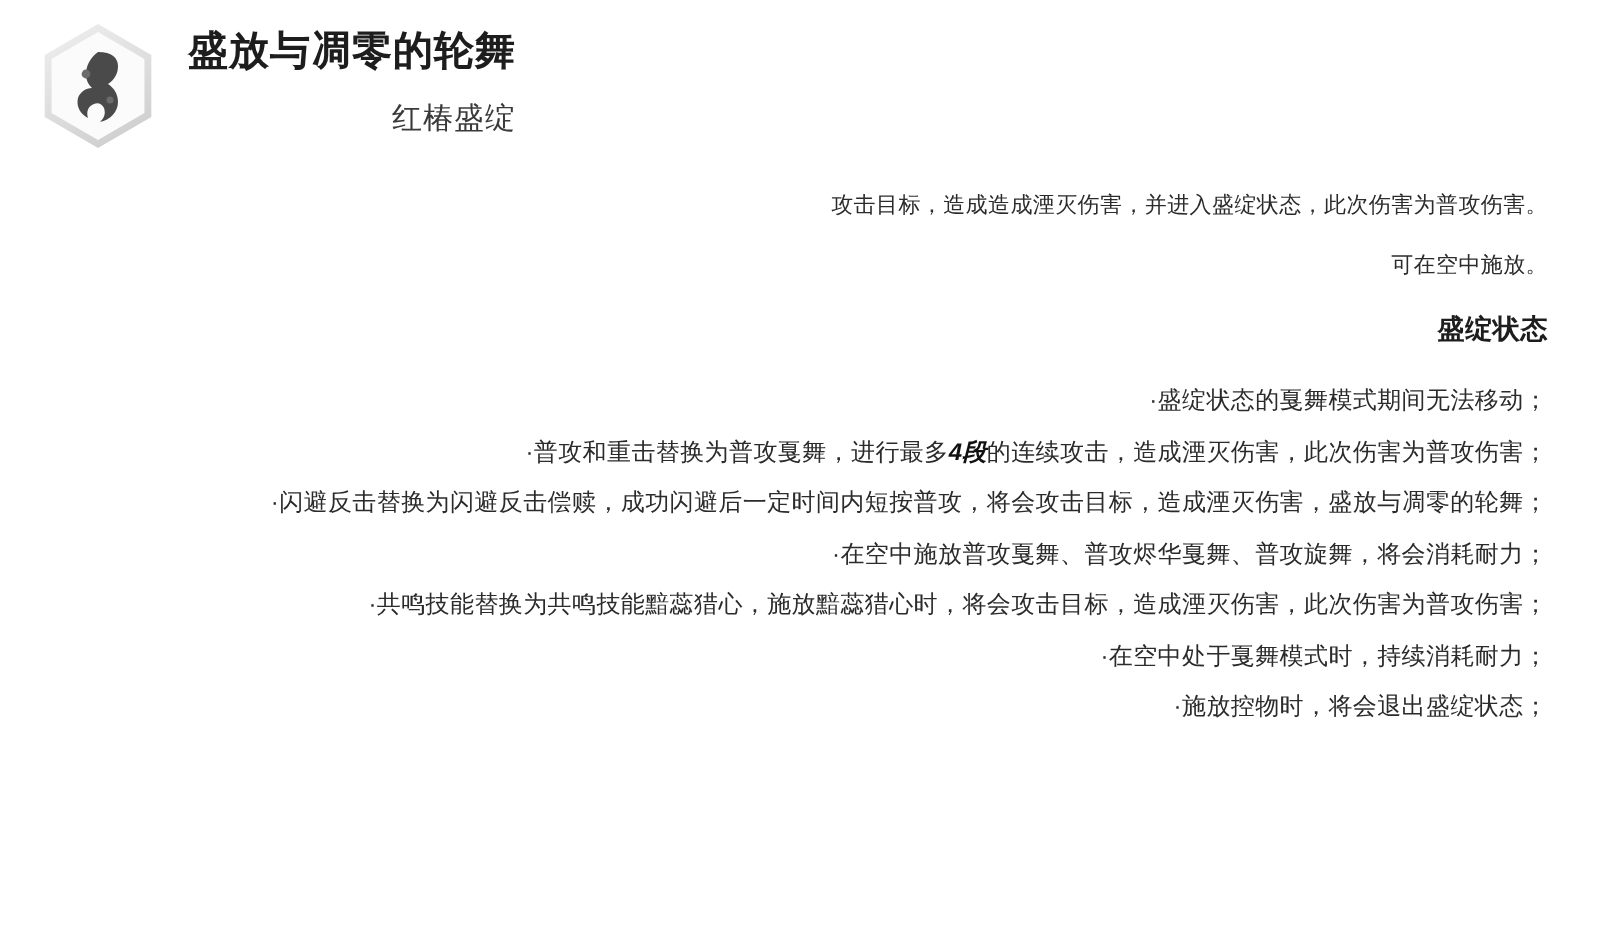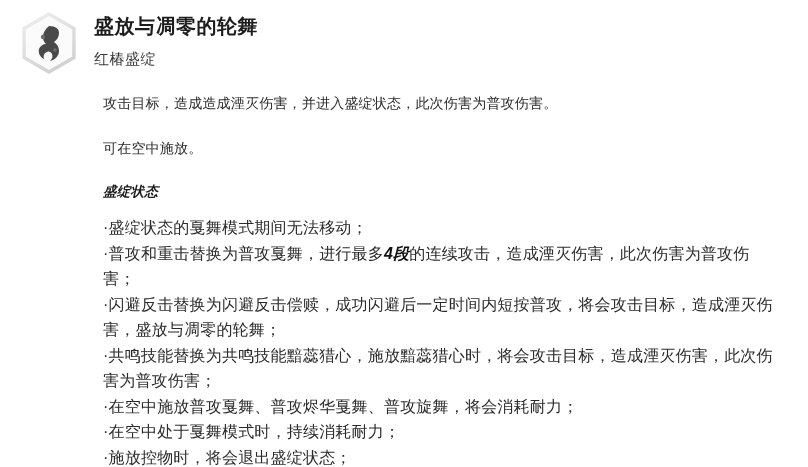--- a/index.html
+++ b/index.html
@@ -13,20 +13,21 @@
     font-family: "Liberation Sans", "DejaVu Sans", sans-serif;
     color: #2b2b2b;
     overflow: hidden;
   }
   .page {
     position: relative;
     width: 788px;
     height: 467px;
     box-sizing: border-box;
     padding: 10px 4px 0 14px;
+    text-align: right;
   }
   
   .header {
     display: flex;
     align-items: flex-start;
     gap: 14px;
   }
   .skill-icon {
     width: 62px;
     height: 62px;
@@ -71,41 +72,40 @@
     color: #3a3a3a;
     letter-spacing: 0.5px;
   }
   
   .body {
     margin-top: 16px;
     padding-left: 89px;
     padding-right: 10px;
   }
   .para {
-    font-size: 14px;
+    font-size: 11px;
     line-height: 26px;
     color: #2b2b2b;
     letter-spacing: 0.2px;
   }
   .para.spaced {
-    margin-top: 19px;
+    margin-top: 4px;
   }
   .state-heading {
-    margin-top: 22px;
+    margin-top: 10px;
     font-size: 13.5px;
     font-weight: bold;
     color: #1d1d1d;
     letter-spacing: 0.3px;
-    font-style: italic;
   }
   .bullets {
     margin-top: 14px;
   }
   .bullet {
-    font-size: 16px;
+    font-size: 12px;
     line-height: 25.5px;
     color: #2b2b2b;
     letter-spacing: 0.2px;
     white-space: normal;
   }
   .hl {
     font-weight: bold;
     color: #111111;
     font-style: italic;
   }
@@ -138,21 +138,21 @@
   <div class="body">
     <div class="para">攻击目标，造成造成湮灭伤害，并进入盛绽状态，此次伤害为普攻伤害。</div>
     <div class="para spaced">可在空中施放。</div>
 
     <div class="state-heading">盛绽状态</div>
 
     <div class="bullets">
       <div class="bullet">·盛绽状态的戛舞模式期间无法移动；</div>
       <div class="bullet">·普攻和重击替换为普攻戛舞，进行最多<span class="hl">4段</span>的连续攻击，造成湮灭伤害，此次伤害为普攻伤害；</div>
       <div class="bullet">·闪避反击替换为闪避反击偿赎，成功闪避后一定时间内短按普攻，将会攻击目标，造成湮灭伤害，盛放与凋零的轮舞；</div>
+      <div class="bullet">·在空中施放普攻戛舞、普攻烬华戛舞、普攻旋舞，将会消耗耐力；</div>
       <div class="bullet">·共鸣技能替换为共鸣技能黯蕊猎心，施放黯蕊猎心时，将会攻击目标，造成湮灭伤害，此次伤害为普攻伤害；</div>
-      <div class="bullet">·在空中施放普攻戛舞、普攻烬华戛舞、普攻旋舞，将会消耗耐力；</div>
       <div class="bullet">·在空中处于戛舞模式时，持续消耗耐力；</div>
       <div class="bullet">·施放控物时，将会退出盛绽状态；</div>
 
     </div>
   </div>
 
 </div>
 
 </body></html>

